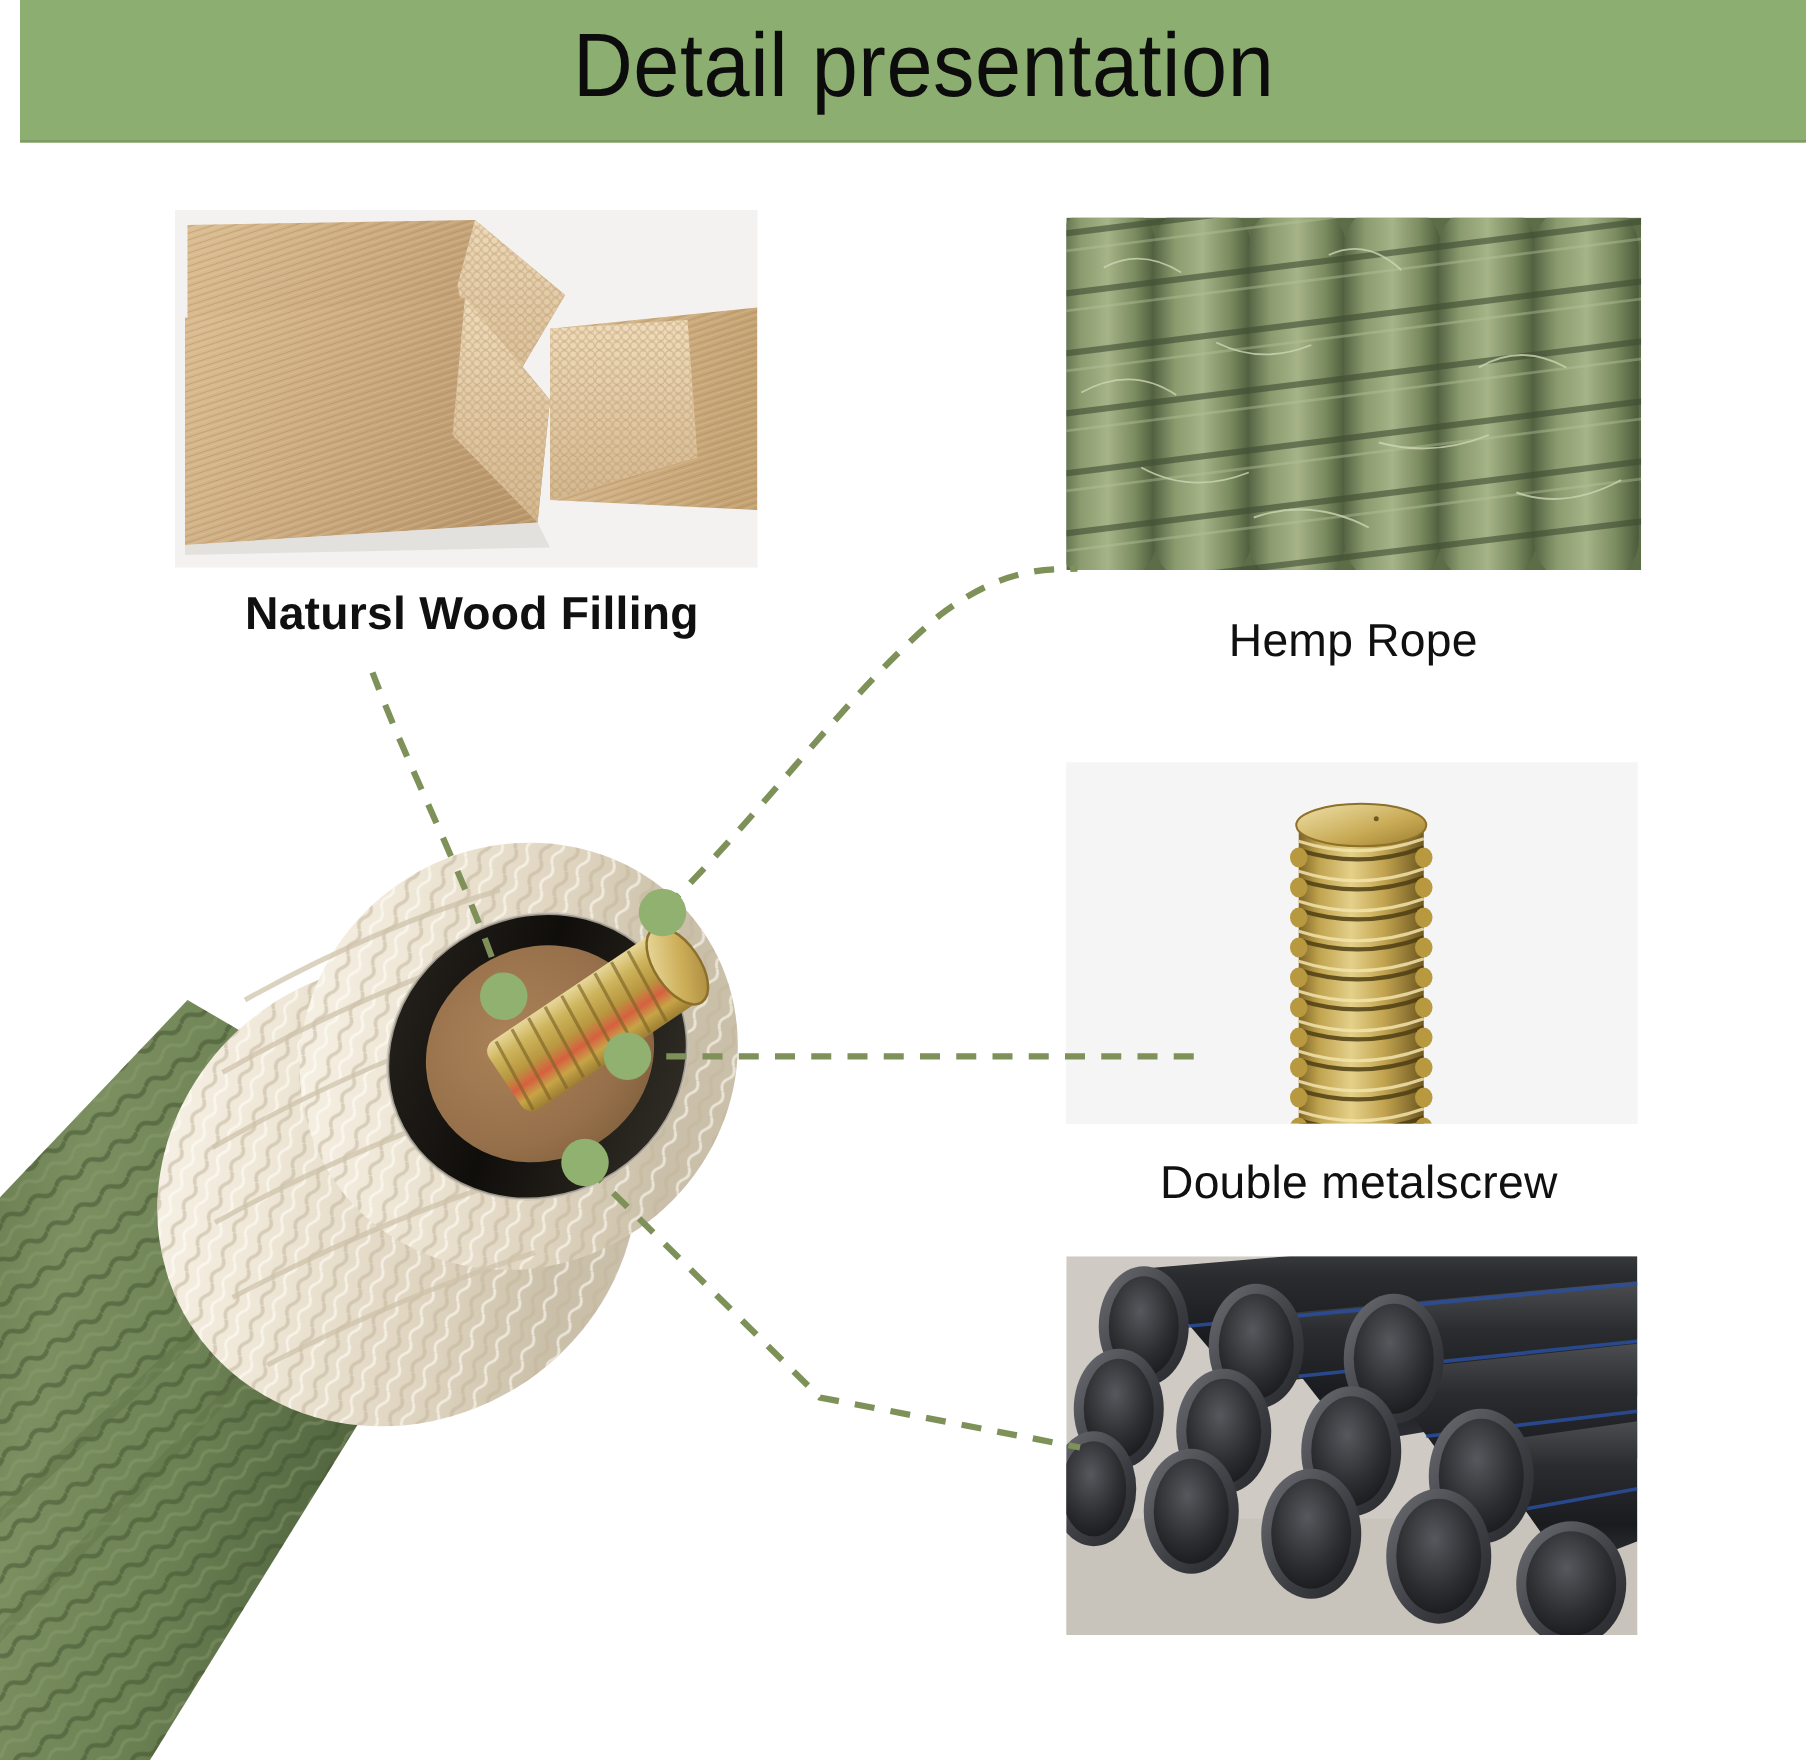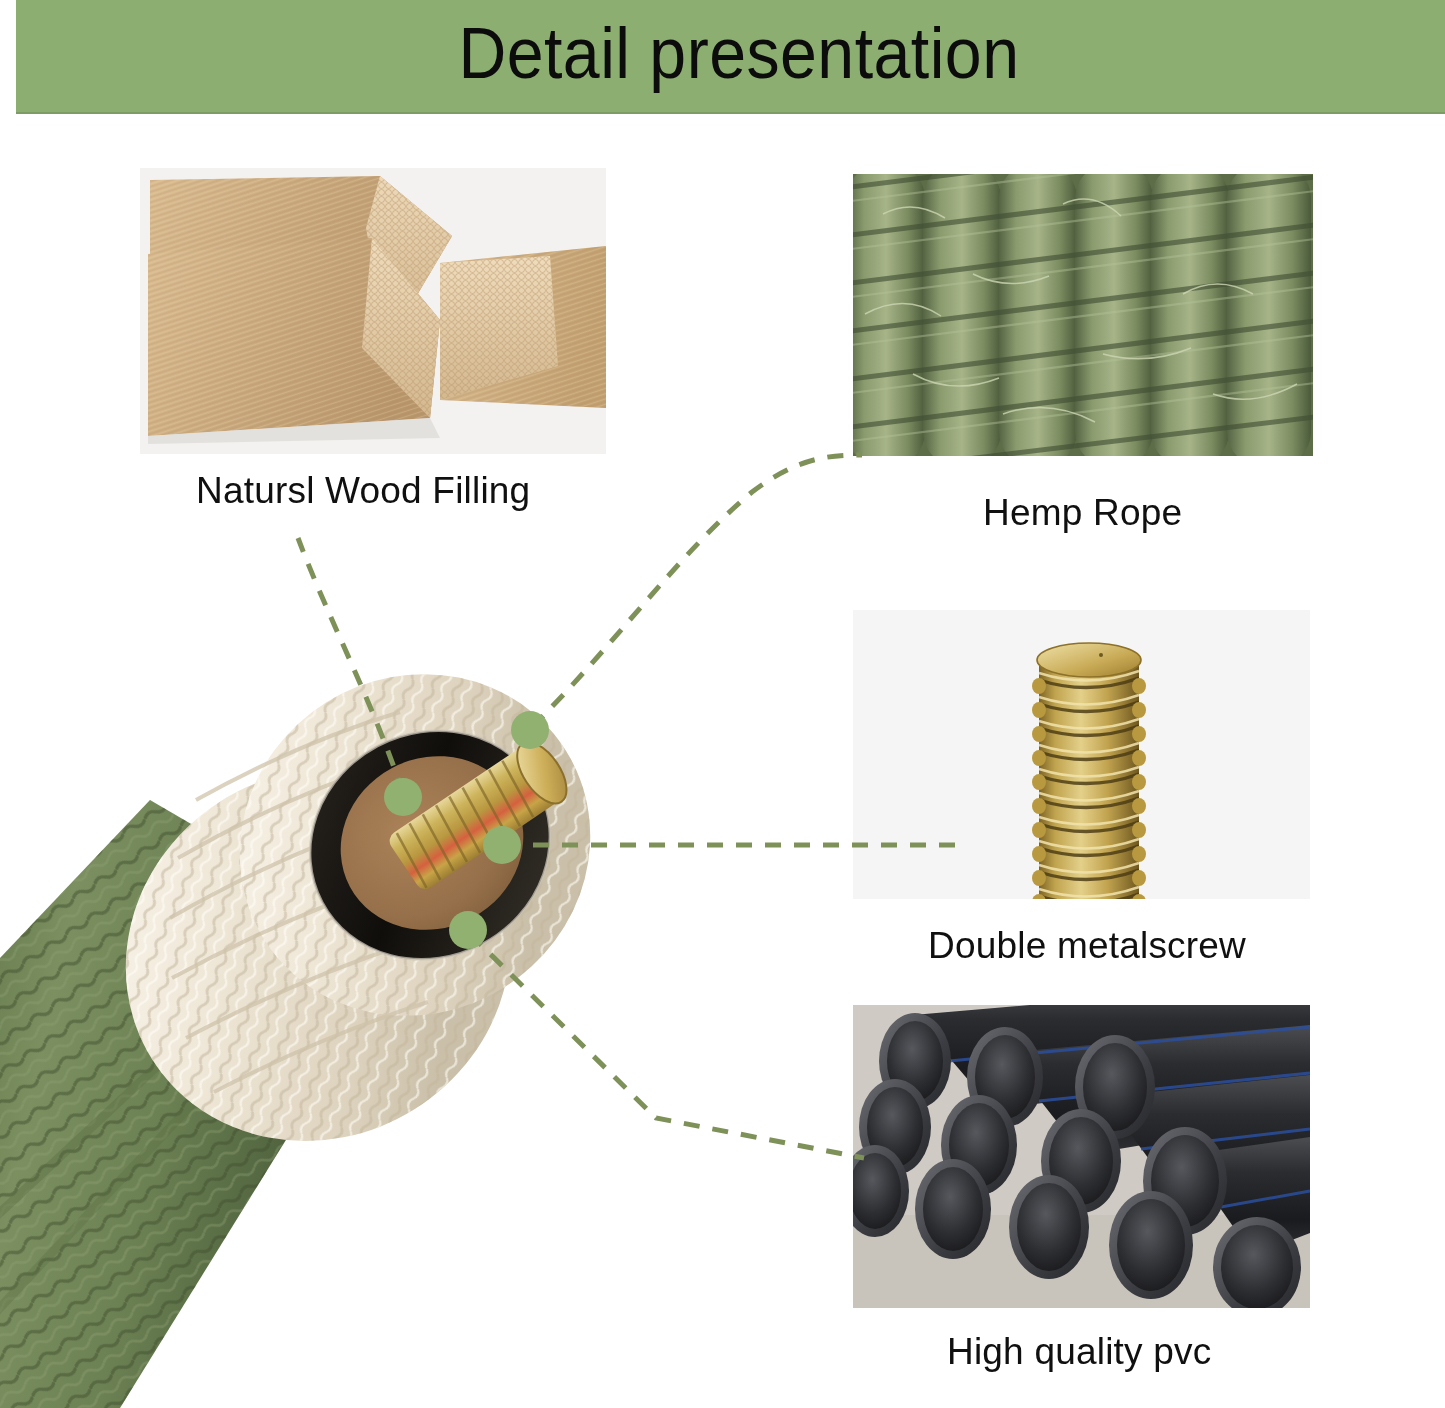--- a/index.html
+++ b/index.html
@@ -51,21 +51,21 @@
   
   .caption {
     position: absolute;
     font-family: "Liberation Sans", sans-serif;
     font-size: 37px;
     font-weight: 400;
     color: #101010;
     white-space: nowrap;
     letter-spacing: 0.2px;
   }
-  #cap-wood  { left: 196px;  top: 470px;  }
+  #cap-wood  { left: 196px;  top: 470px; font-weight: bold;  }
   #cap-hemp  { left: 983px;  top: 492px;  }
   #cap-screw { left: 928px;  top: 925px; text-align: center;  }
   #cap-pvc   { left: 947px;  top: 1331px; }
 
   
   #leaders, #product-art {
     position: absolute; left: 0; top: 0;
     width: 1445px; height: 1408px;
     pointer-events: none;
   }
@@ -460,15 +460,14 @@
     <circle class="dot" cx="502" cy="845" r="19"></circle>
     <circle class="dot" cx="468" cy="930" r="19"></circle>
   </svg>
 
   <div class="caption" id="cap-wood">Natursl Wood Filling</div>
 
   <div class="caption" id="cap-hemp">Hemp Rope</div>
 
   <div class="caption" id="cap-screw">Double metalscrew</div>
 
-  <div class="caption" id="cap-pvc">High quality pvc</div>
 
 </div>
 
 </body></html>

